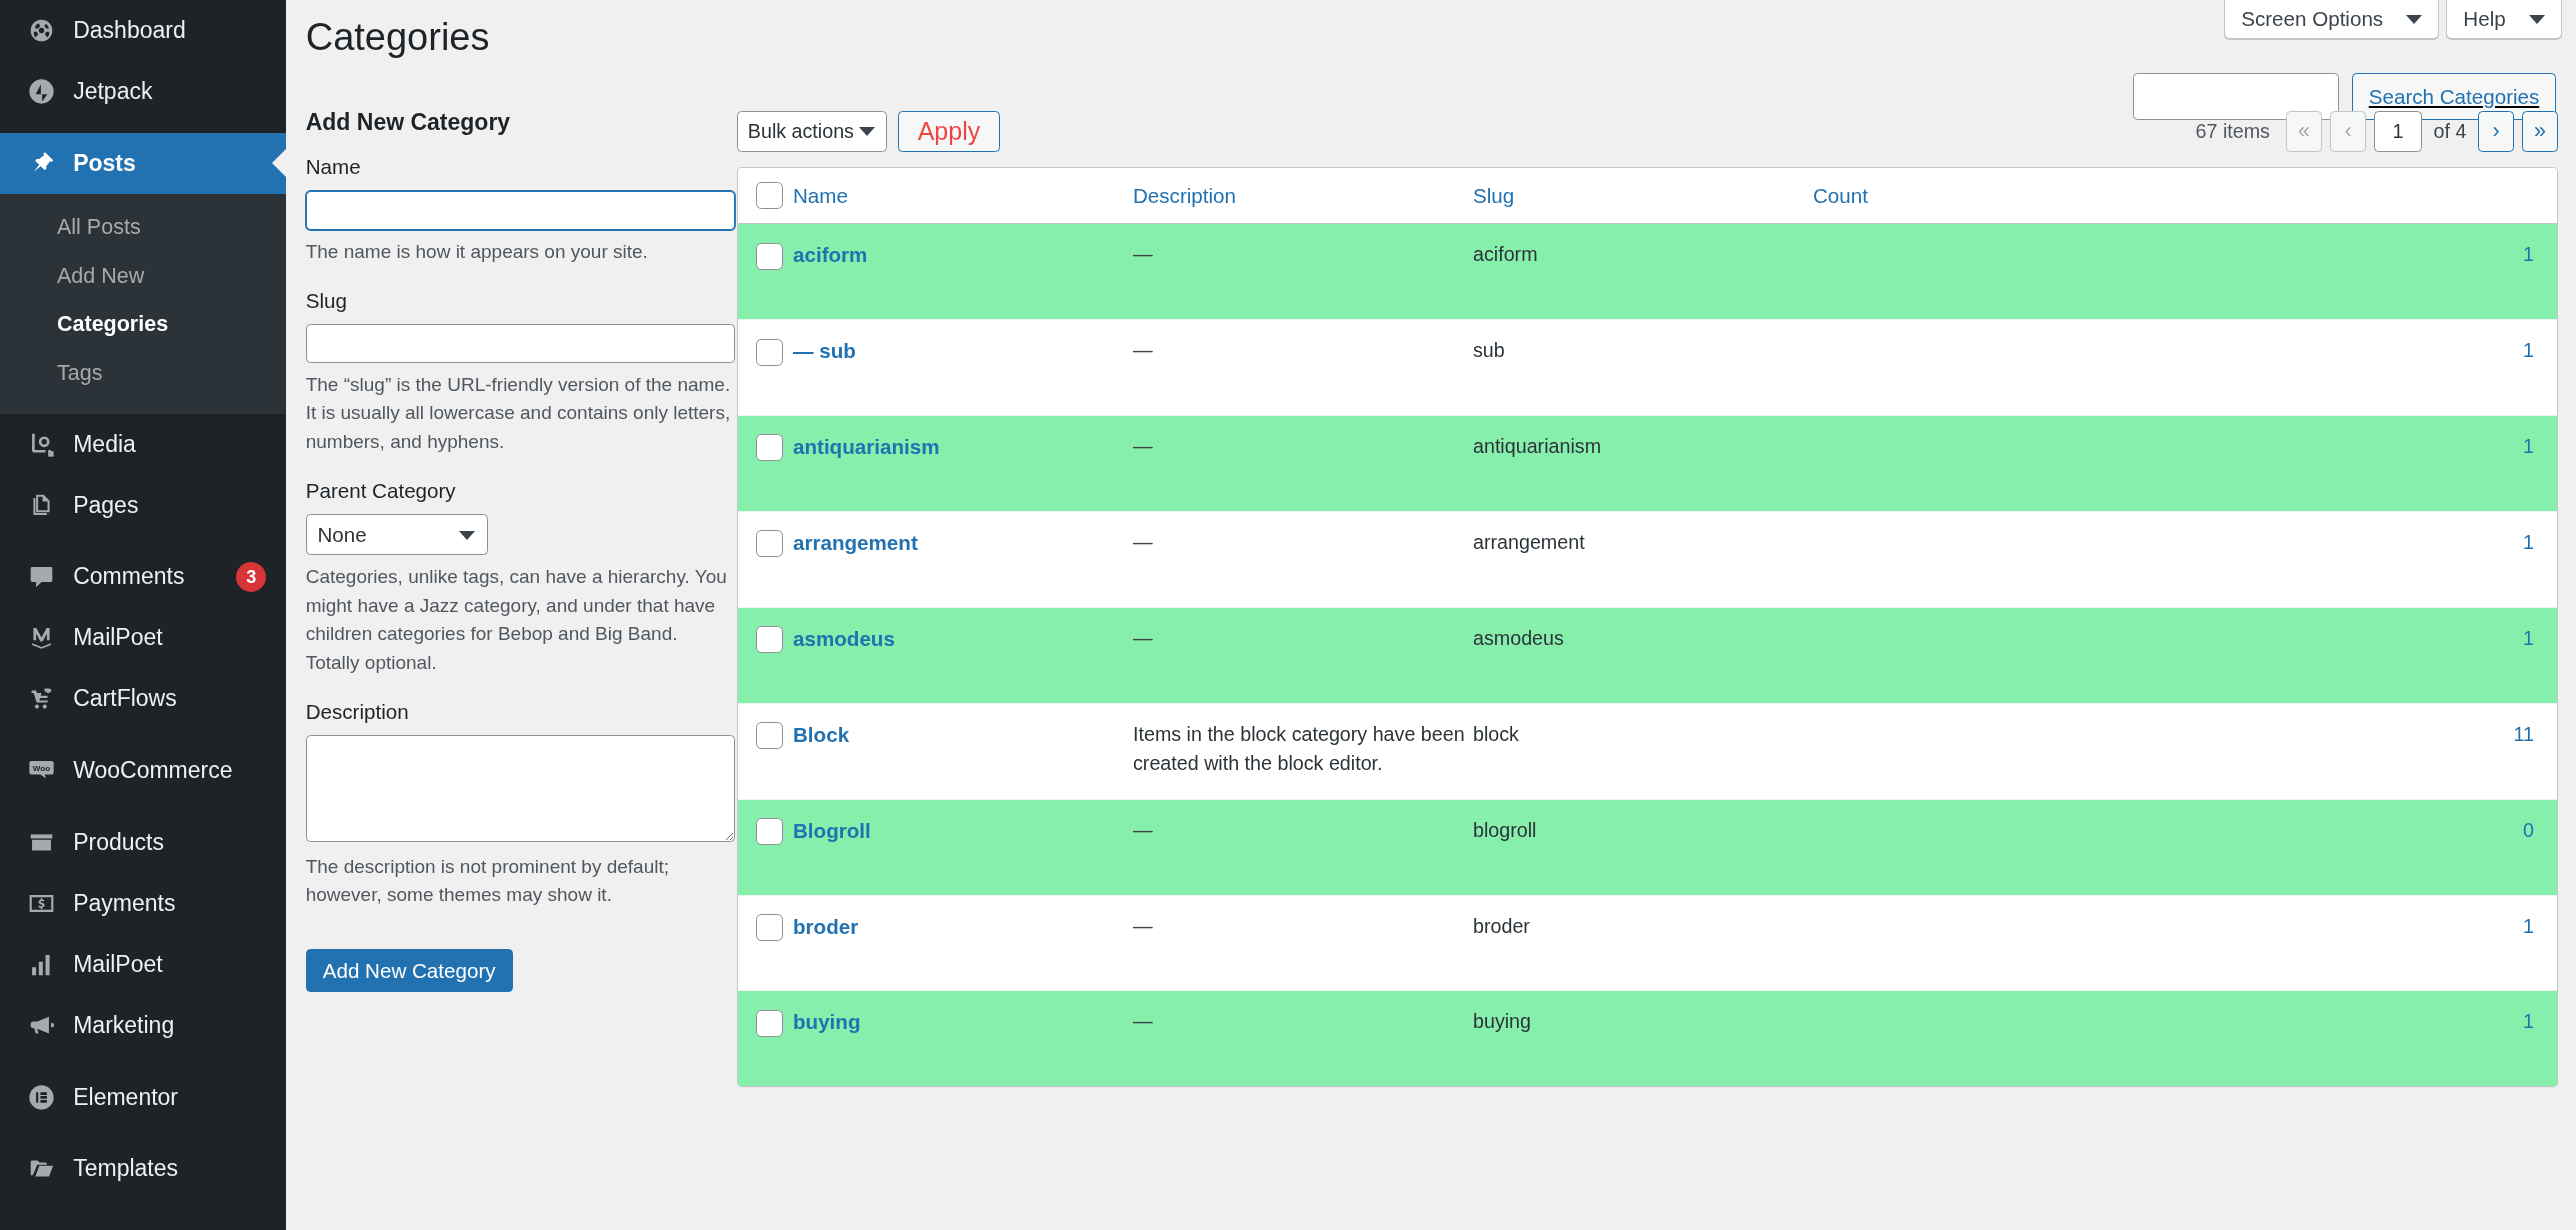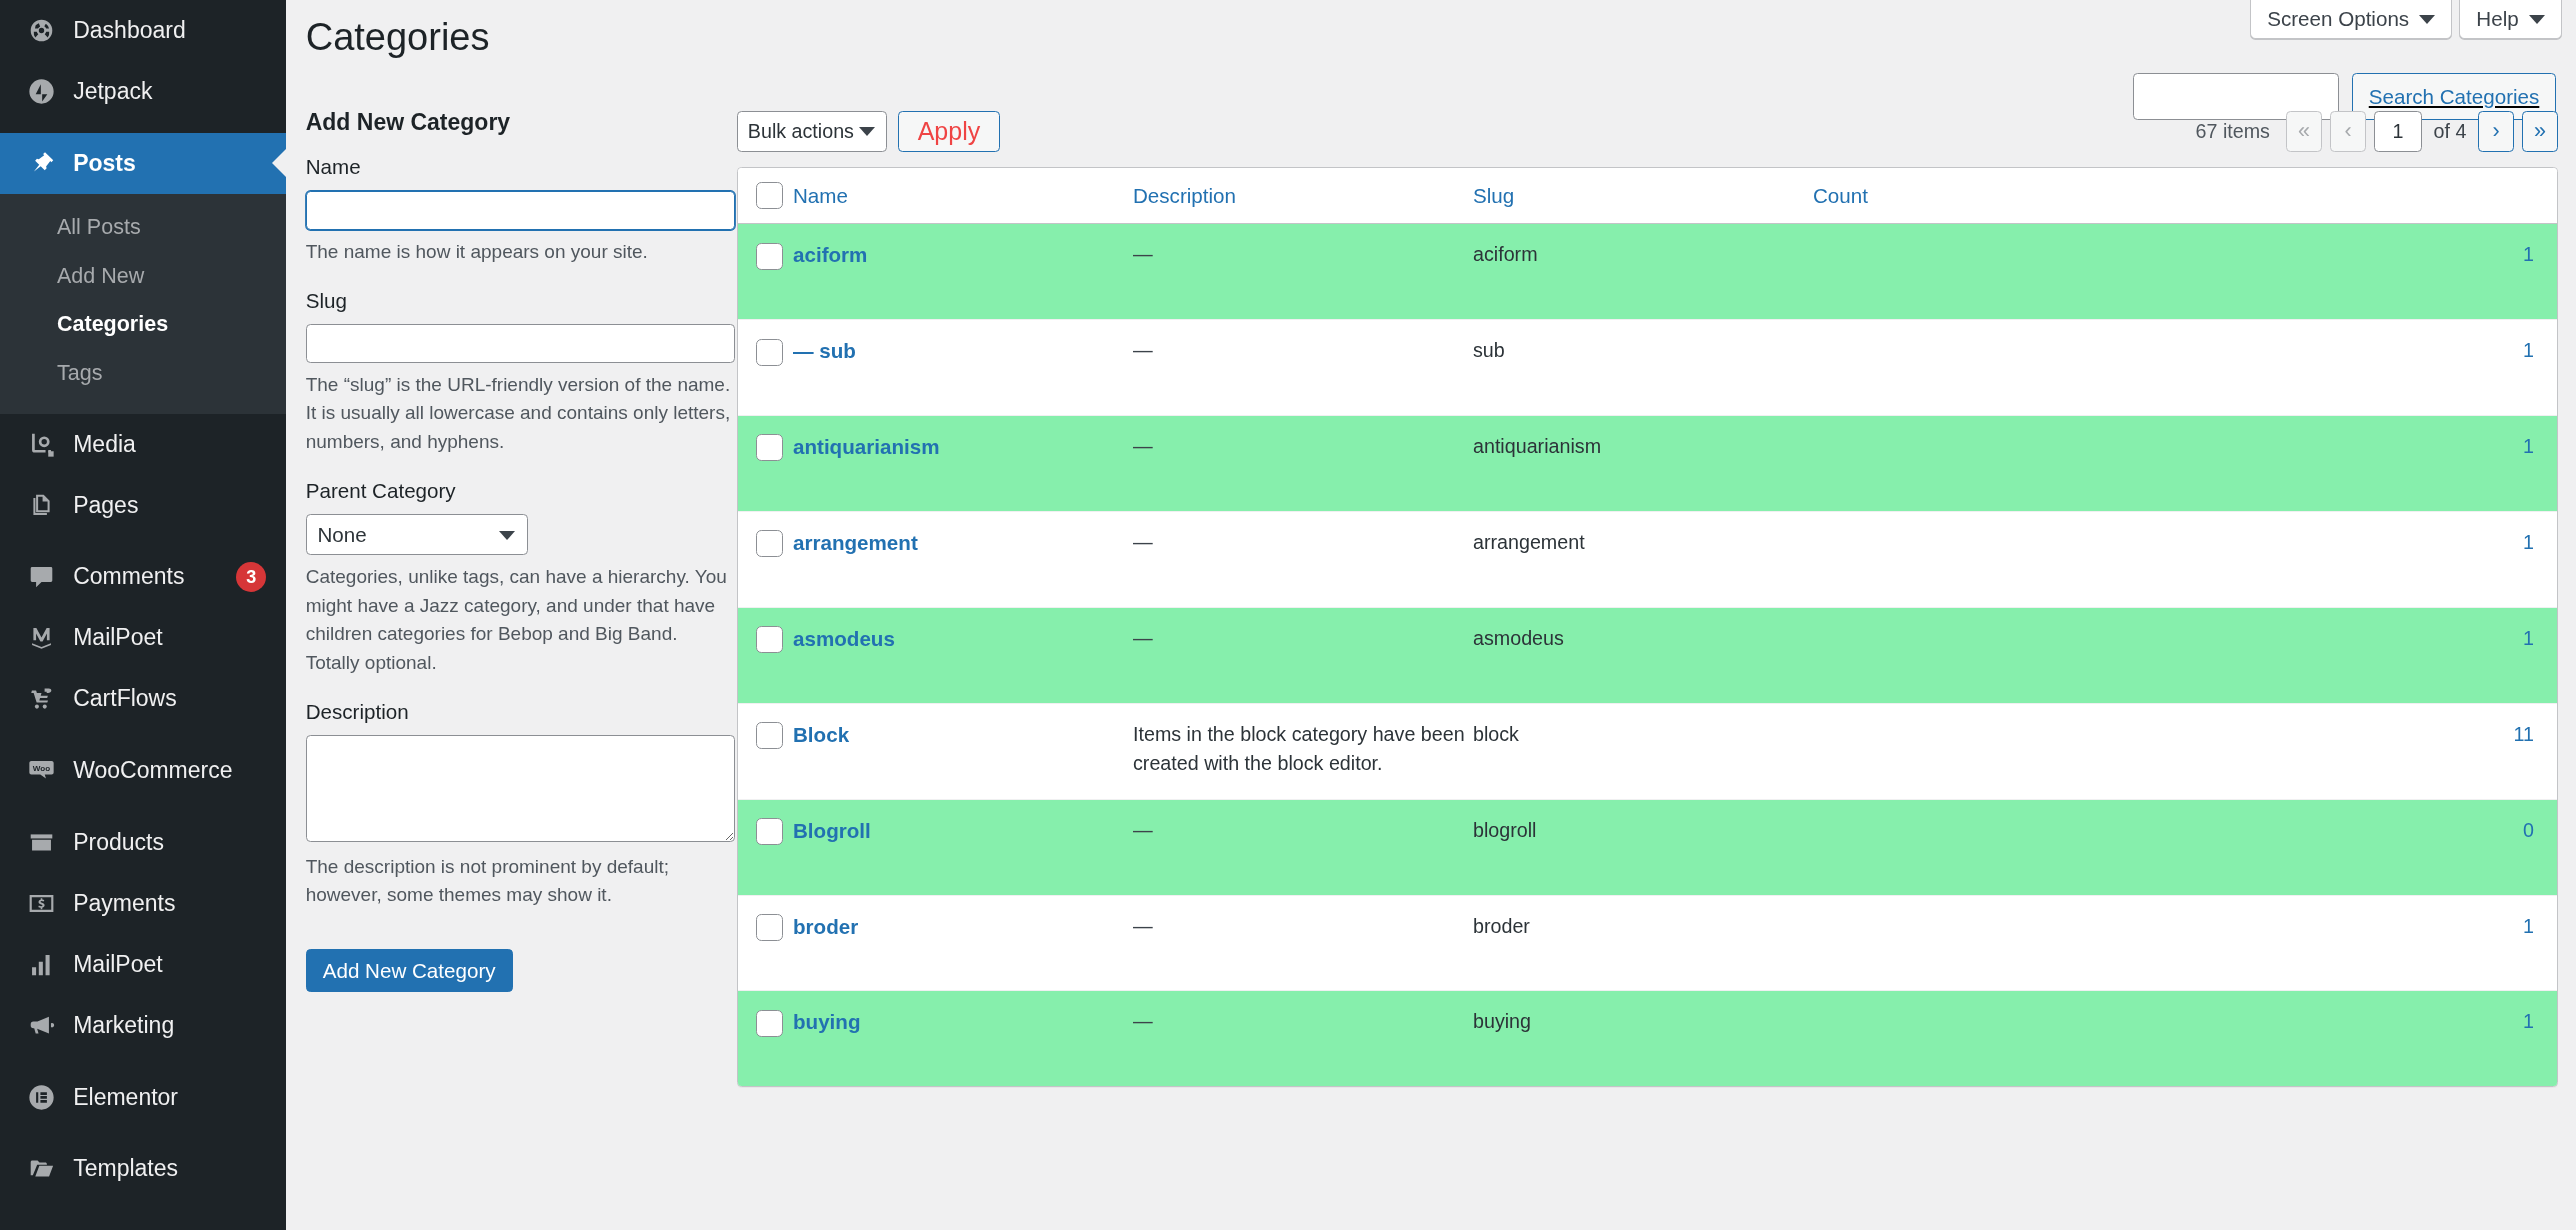--- a/index.html
+++ b/index.html
@@ -101,21 +101,21 @@
     display: flex;
     gap: 7.2px;
   }
   .meta-btn {
     background: #fff;
     border: 0.9px solid #c3c4c7;
     border-top: none;
     border-radius: 0 0 5.4px 5.4px;
     padding: 0 16px;
     height: 39px;
-    display: flex; align-items: center; gap: 10px;
+    display: flex; align-items: center; gap: 23px;
     font-size: 20.6px;
     color: #3c434a;
     cursor: pointer;
     box-shadow: 0 0.9px 0 #c3c4c7;
   }
   .caret-down {
     width: 0; height: 0;
     border-left: 8px solid transparent;
     border-right: 8px solid transparent;
     border-top: 9.8px solid #3c434a;
@@ -200,21 +200,21 @@
     border: 1.8px solid #2271b1;
     box-shadow: 0 0 0 0.9px #2271b1;
     outline: none;
   }
   .help-text {
     font-size: 19px;
     color: #50575e;
     line-height: 1.5;
     margin-top: 8px;
   }
-  .select-wrap { position: relative; width: 222px; }
+  .select-wrap { position: relative; width: 182px; }
   select.wp-select {
     appearance: none;
     -webkit-appearance: none;
     width: 100%;
     height: 41px;
     border: 0.9px solid #8c8f94;
     border-radius: 4.5px;
     background: #fff;
     font-size: 20.6px;
     padding: 0 32px 0 10.7px;

